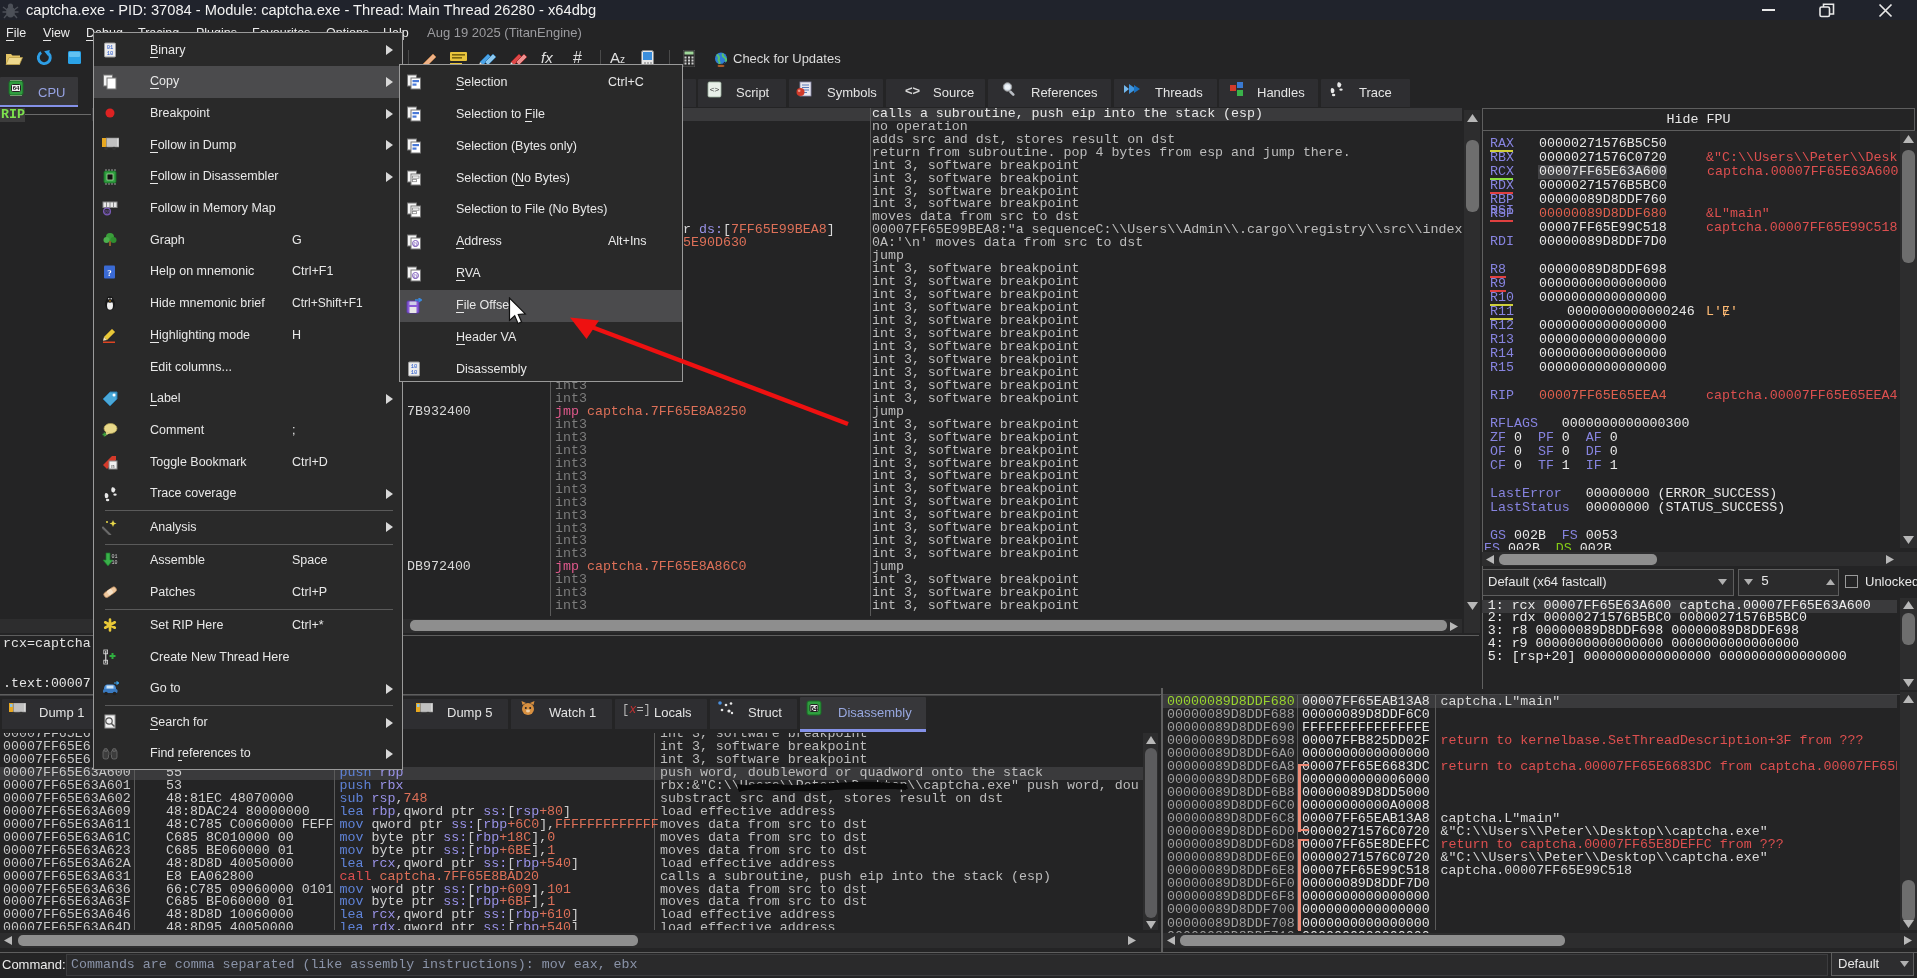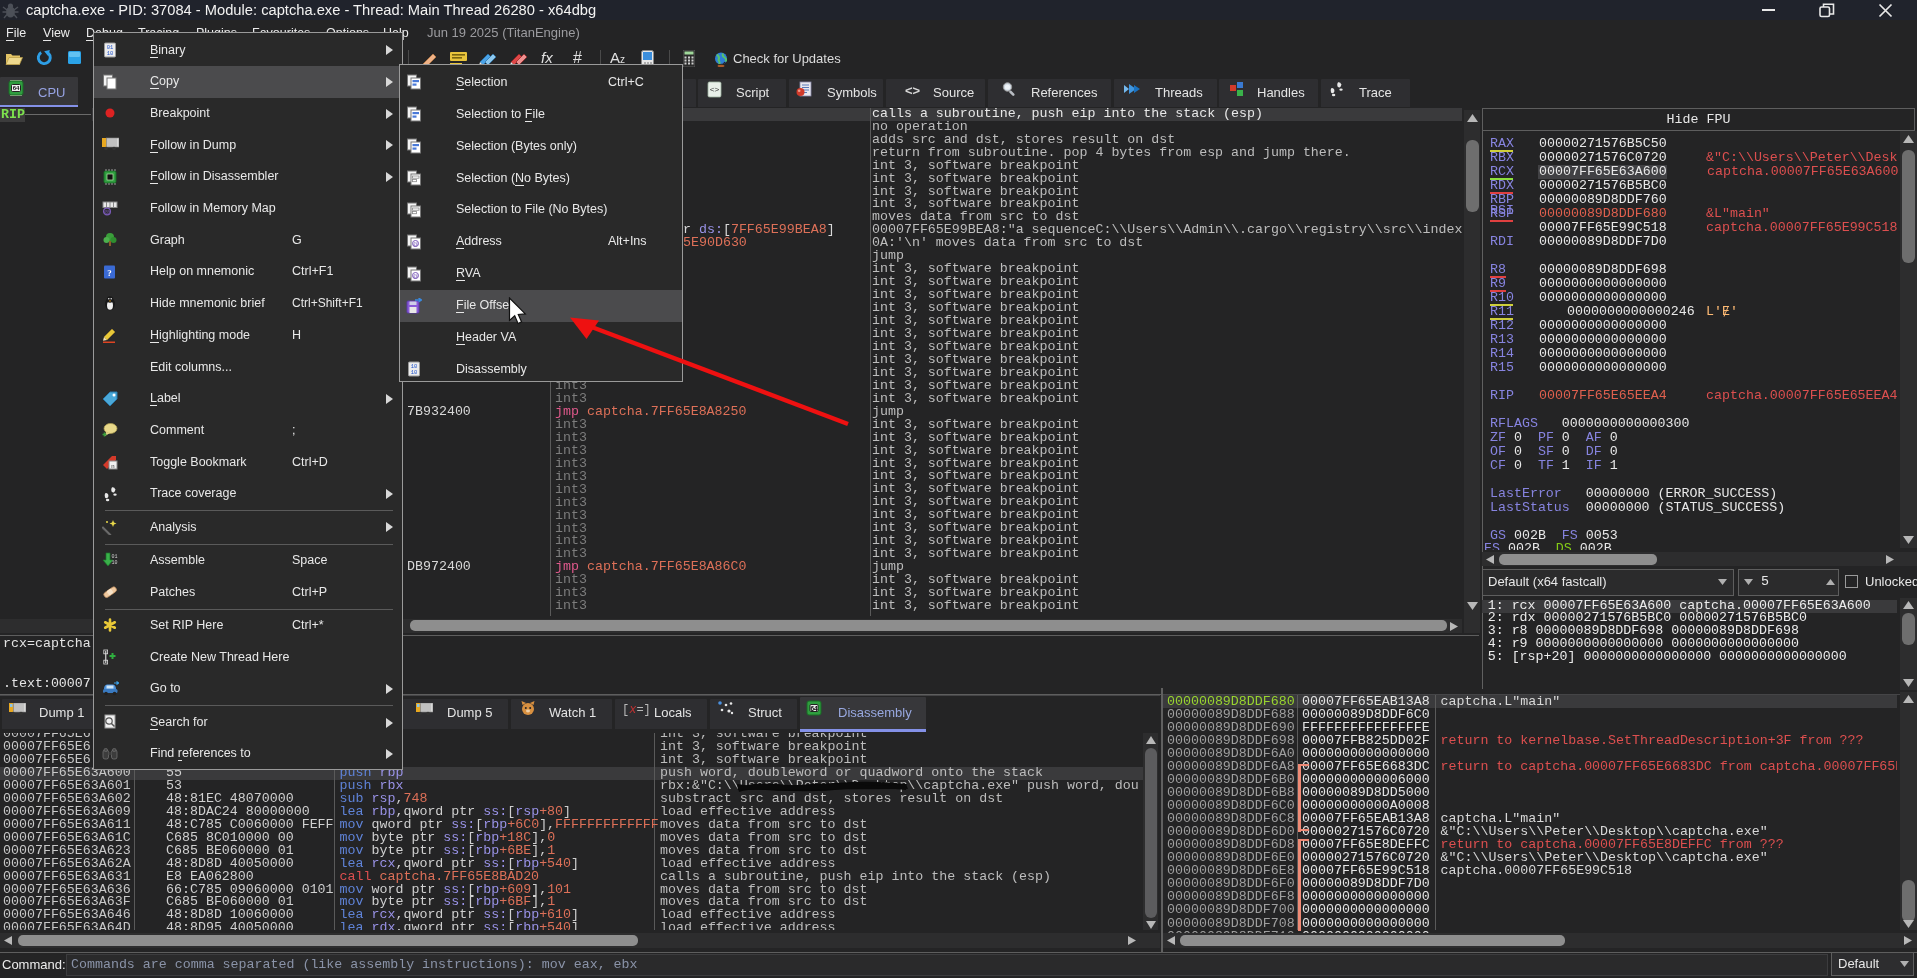--- a/index.html
+++ b/index.html
@@ -25,21 +25,21 @@
     <path d="M1.5 1.5 L13.5 13.5 M13.5 1.5 L1.5 13.5" stroke="#e8e8e8" stroke-width="1.7"></path>
   </svg>
 <div class="a mi" style="left:6px;top:22.5px;height:20px;line-height:20px;color:#ececec;"><u>F</u>ile</div>
 <div class="a mi" style="left:43px;top:22.5px;height:20px;line-height:20px;color:#ececec;"><u>V</u>iew</div>
 <div class="a mi" style="left:86px;top:22.5px;height:20px;line-height:20px;color:#ececec;"><u>D</u>ebug</div>
 <div class="a mi" style="left:138px;top:22.5px;height:20px;line-height:20px;color:#ececec;"><u>T</u>racing</div>
 <div class="a mi" style="left:196px;top:22.5px;height:20px;line-height:20px;color:#ececec;"><u>P</u>lugins</div>
 <div class="a mi" style="left:252px;top:22.5px;height:20px;line-height:20px;color:#ececec;"><u>F</u>avourites</div>
 <div class="a mi" style="left:326px;top:22.5px;height:20px;line-height:20px;color:#ececec;"><u>O</u>ptions</div>
 <div class="a mi" style="left:383px;top:22.5px;height:20px;line-height:20px;color:#ececec;"><u>H</u>elp</div>
-<div class="a" style="left:427px;top:22.5px;height:20px;line-height:20px;color:#9c9ca0;">Jun 19 2025 (TitanEngine)</div>
+<div class="a" style="left:427px;top:22.5px;height:20px;line-height:20px;color:#9c9ca0;">Aug 19 2025 (TitanEngine)</div>
 <svg class="a" style="left:5px;top:51px;" width="18" height="15" viewBox="0 0 18 15">
     <path d="M1 3 L1 13.5 L15 13.5 L15 4.5 L7.5 4.5 L6 3 Z" fill="#e3c465"></path>
     <path d="M1 13.5 L4 6.5 L17.5 6.5 L14.5 13.5 Z" fill="#eed98e" stroke="#b99b43" stroke-width="0.7"></path>
   </svg>
 <svg class="a" style="left:36px;top:50px;" width="17" height="17" viewBox="0 0 17 17">
     <path d="M5.2 2.5 A6 6 0 1 0 12.5 3.4" fill="none" stroke="#2e9fe6" stroke-width="2.9"></path>
     <path d="M13.8 0 L8.2 1.2 L12.3 6.2 Z" fill="#2e9fe6"></path>
   </svg>
 <svg class="a" style="left:68px;top:51px;" width="13" height="13" viewBox="0 0 13 13">
     <rect x="0" y="0" width="13" height="13" rx="1.5" fill="#2ba3e8"></rect>

